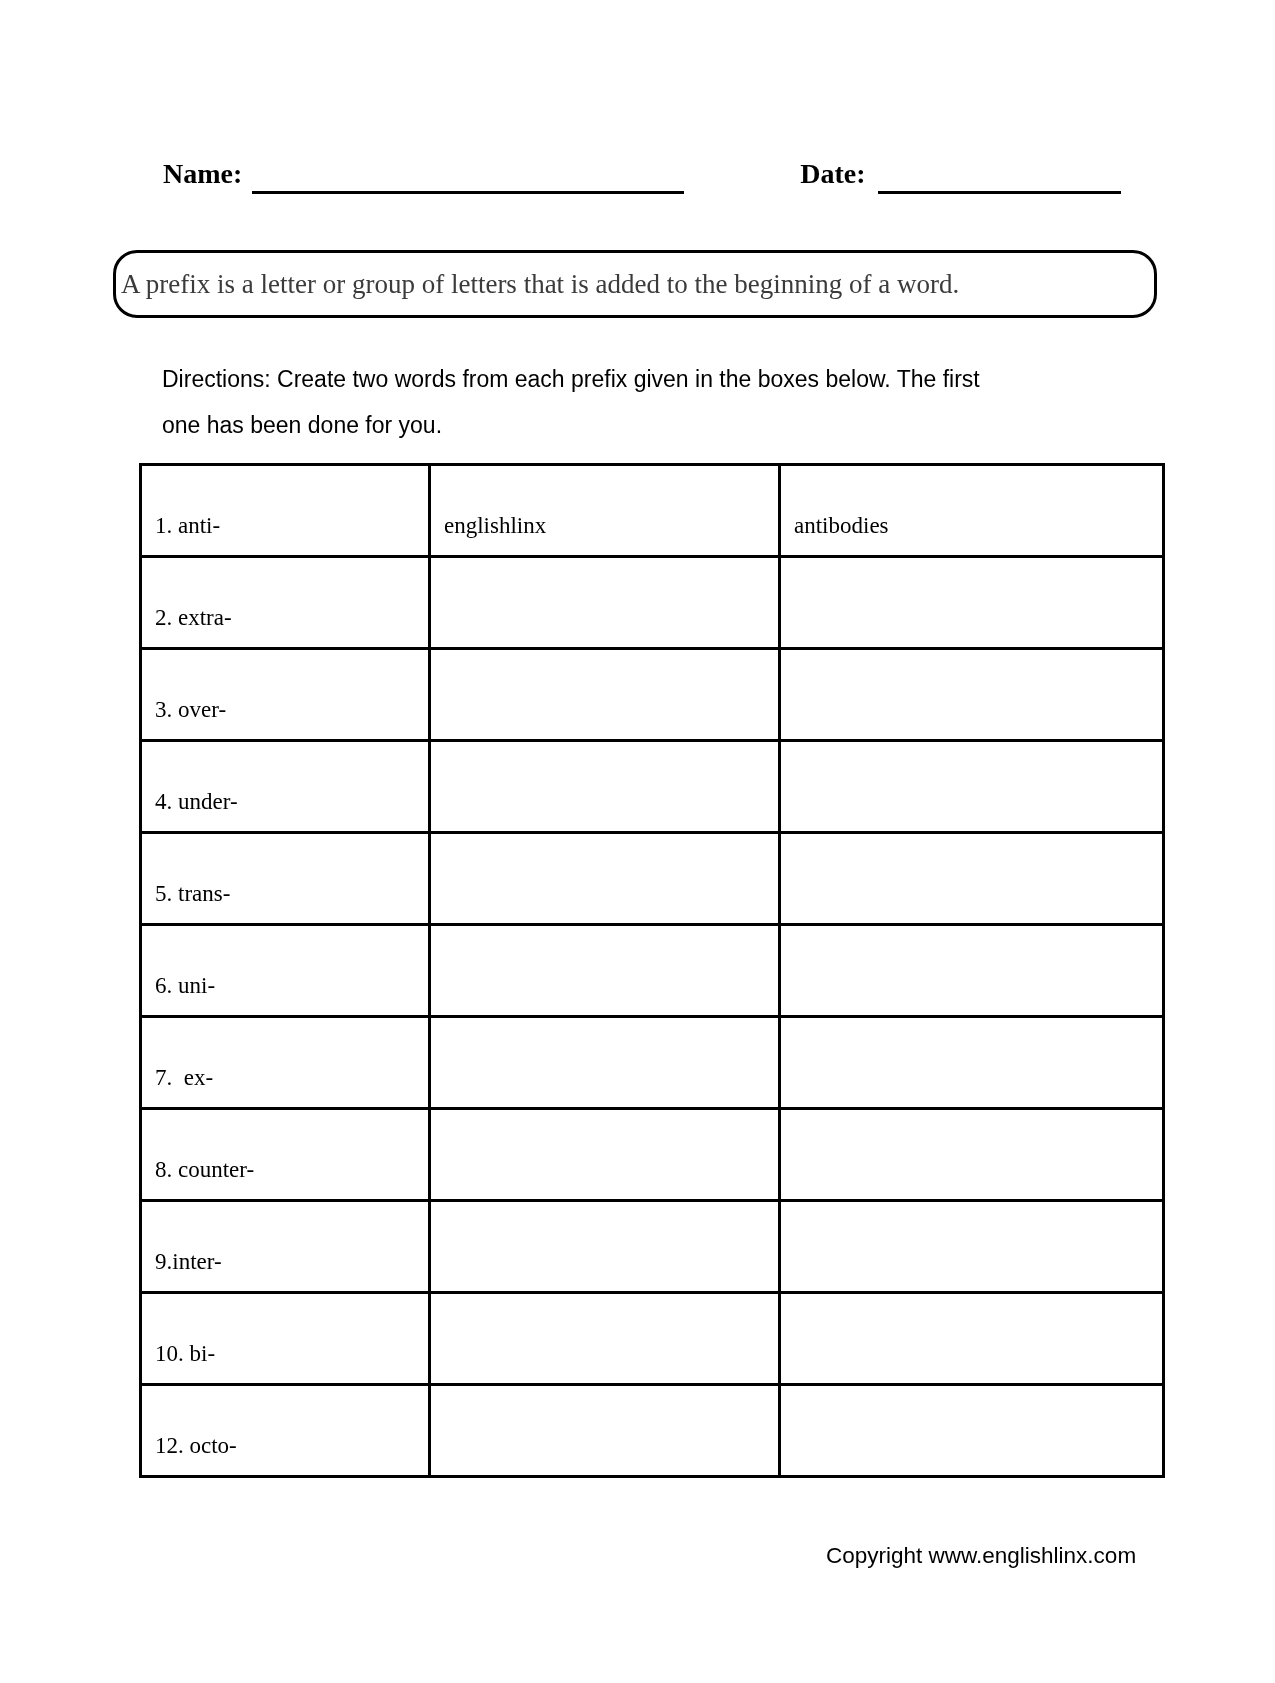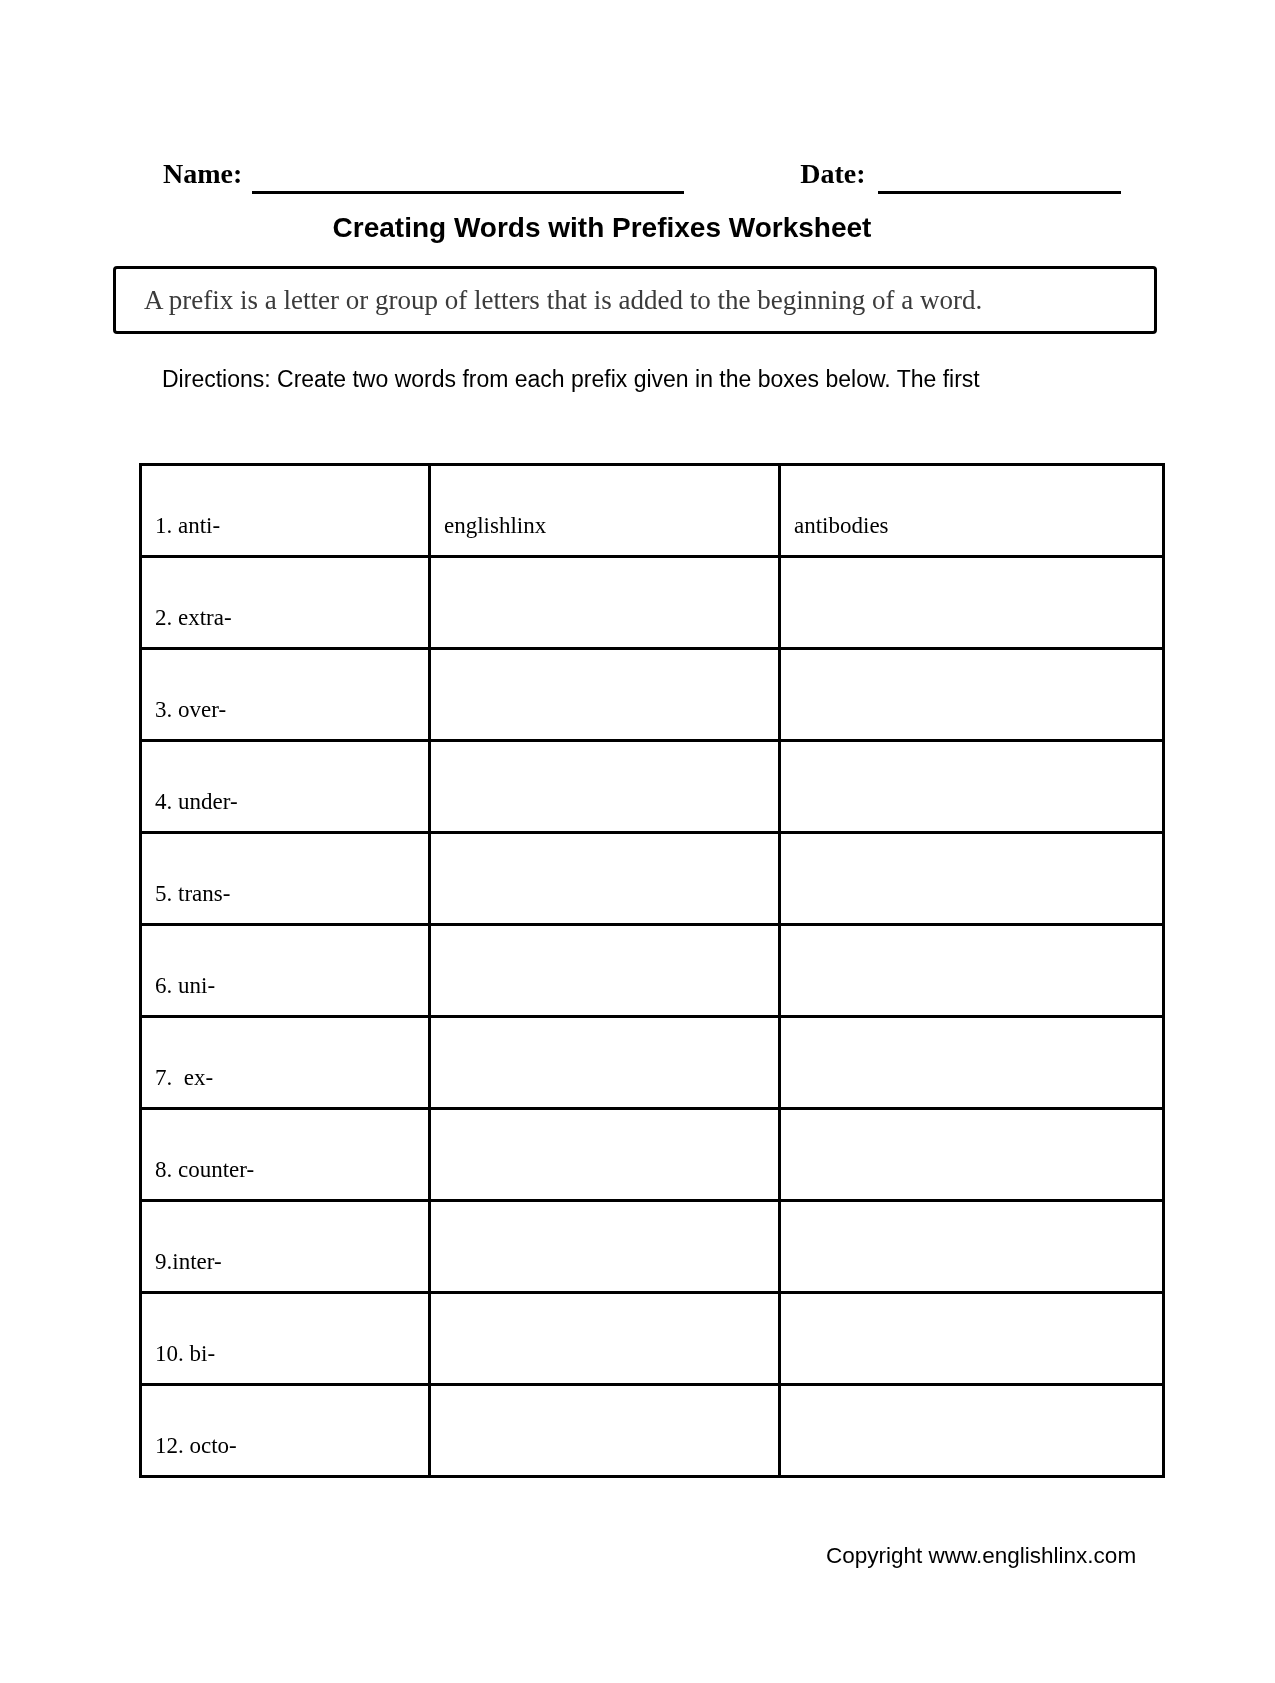--- a/index.html
+++ b/index.html
@@ -51,28 +51,28 @@
     text-align: center;
     font-size: 28px;
     font-weight: bold;
     letter-spacing: 0px;
   }
 
   
   .definition-box {
     position: absolute;
     left: 113px;
-    top: 266px;
+    top: 250px;
     width: 1044px;
     height: 68px;
     border: 3.5px solid #000000;
-    border-radius: 4px;
+    border-radius: 24px;
     display: flex;
     align-items: center;
-    padding-left: 28px;
+    padding-left: 5px;
     background: #ffffff;
   }
   .definition-text {
     font-family: "Liberation Serif", serif;
     font-size: 27px;
     color: #3b3b3b;
     white-space: nowrap;
   }
 
   
@@ -121,28 +121,28 @@
 
 <div class="page">
 
   <div class="name-date-row">
     <span class="write-label">Name:</span>
     <span class="write-line name-line"></span>
     <span class="write-label date-label">Date:</span>
     <span class="write-line date-line"></span>
   </div>
 
-  <div class="title">Creating Words with Prefixes Worksheet</div>
 
   <div class="definition-box">
     <span class="definition-text">A prefix is a letter or group of letters that is added to the beginning of a word.</span>
   </div>
 
   <div class="directions">
     <div>Directions: Create two words from each prefix given in the boxes below. The first</div>
+    <div>one has been done for you.</div>
   </div>
 
   <table class="prefix-table">
     <colgroup>
       <col class="c1">
         <col class="c2">
         <col class="c3">
     </colgroup>
     <tbody>
         <tr>

